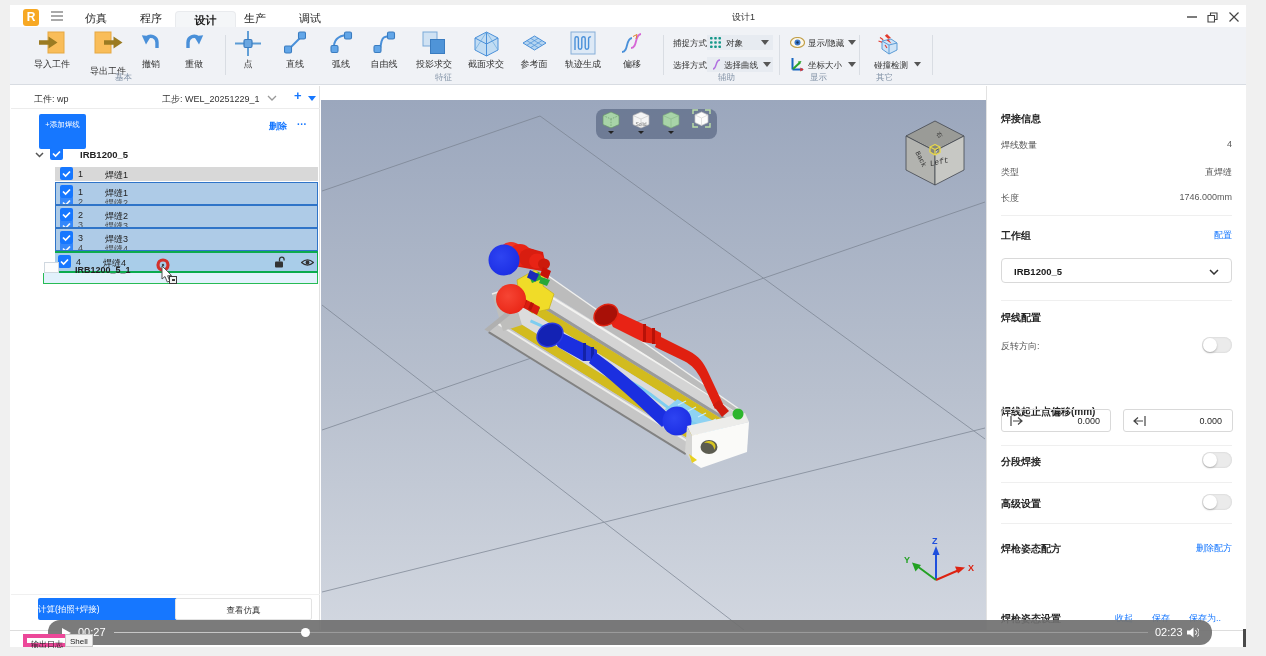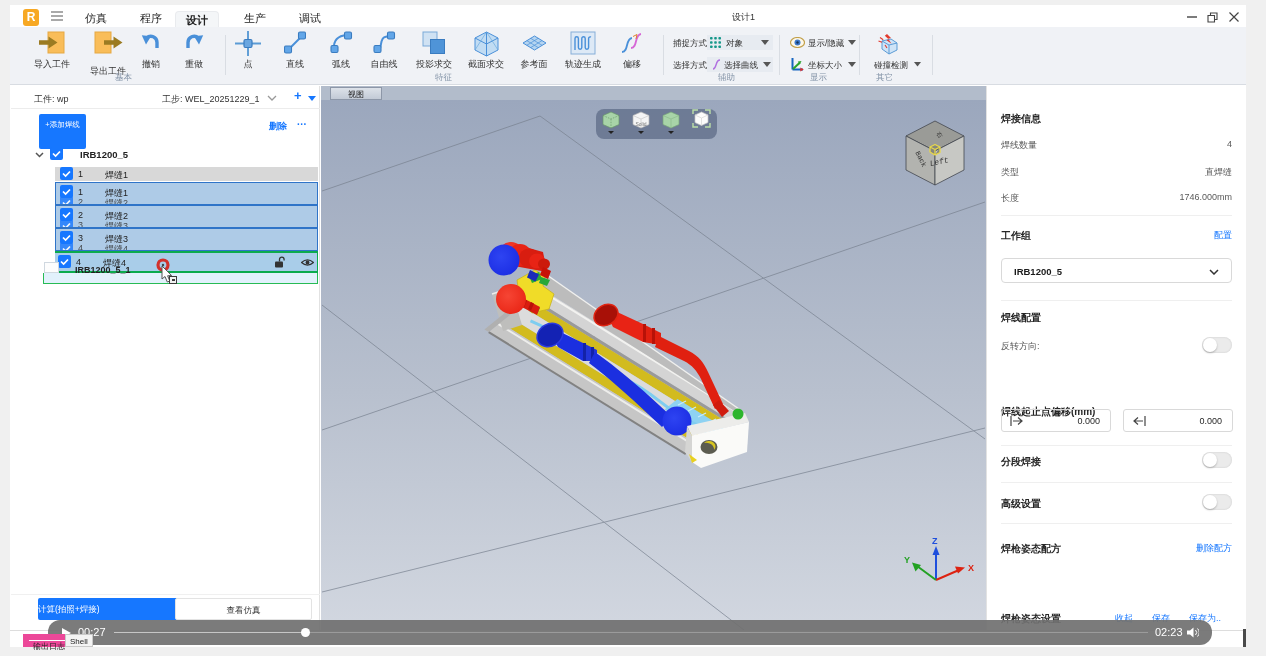--- a/index.html
+++ b/index.html
@@ -56,21 +56,21 @@
 </head>
 <body>
 <div id="win">
   <div id="menubar">
     <div id="logo">R</div>
     <svg id="burger" viewBox="0 0 12 10" width="12" height="10">
         <path d="M0 1h12M0 5h12M0 9h12" stroke="#555" stroke-width="1.2"></path>
       </svg>
     <div class="mtab" style="left:55px;width:62px;">仿真</div>
     <div class="mtab" style="left:110px;width:62px;">程序</div>
-    <div class="mtab sel" style="left:165px;width:44px;">设计</div>
+    <div class="mtab sel" style="left:165px;width:61px;">设计</div>
     <div class="mtab" style="left:214px;width:62px;">生产</div>
     <div class="mtab" style="left:269px;width:62px;">调试</div>
     <div id="wintitle" style="left:722px;">设计1</div>
     <svg class="winbtn" style="left:1177px;top:11px;height:2px;width:10px;" viewBox="0 0 10 2">
         <path d="M0 1h10" stroke="#444" stroke-width="1.4"></path>
       </svg>
     <svg class="winbtn" style="left:1197px;top:7px;width:11px;height:11px;" viewBox="0 0 11 11">
         <path d="M1 3.5h6.5V10H1z M3.5 3.5V1H10v6.5H7.5" stroke="#444" stroke-width="1.1" fill="none"></path>
       </svg>
     <svg class="winbtn" style="left:1219px;top:7px;width:10px;height:10px;" viewBox="0 0 10 10">
@@ -361,23 +361,20 @@
         <path d="M1 0 L1 13 L4 10.5 L6.3 16 L8.8 15 L6.6 9.8 L10.6 9.5 Z" fill="#fff" stroke="#555" stroke-width="1"></path>
       </svg>
     <div style="position:absolute;left:158px;top:190px;width:8px;height:8px;background:#f2f2f2;border:1.5px solid #3a3a3a;">
         <div style="position:absolute;left:1.5px;top:1.5px;width:3.5px;height:2.5px;border:1px solid #3a3a3a;"></div>
       </div>
 
     <div style="position:absolute;left:0px;top:508px;width:309px;height:1px;background:#f0f0f0;"></div>
     <div style="position:absolute;left:27px;top:512px;width:142px;height:22px;background:#1677ff;border-radius:2px;color:#fff;font-size:8.5px;text-align:left;line-height:22px;">计算(拍照+焊接)</div>
     <div style="position:absolute;left:164px;top:512px;width:137px;height:22px;background:#fff;border:1px solid #e3e3e3;border-radius:2px;color:#333;font-size:8.5px;text-align:center;line-height:22px;">查看仿真</div>
   </div>
-  <div id="vptabs">
-      <div id="vptab">视图</div>
-    </div>
   <div id="viewport">
   <svg width="665" height="530" viewBox="0 0 665 530">
     <defs>
       <linearGradient id="vpbg" x1="0" y1="0" x2="0" y2="1">
         <stop offset="0" stop-color="#9ba7bd"></stop>
             <stop offset="0.55" stop-color="#b8c0ce"></stop>
             <stop offset="1" stop-color="#d2d7e0"></stop>
       </linearGradient>
       <radialGradient id="blu" cx="0.4" cy="0.4" r="0.85">
             <stop offset="0" stop-color="#2e44f2"></stop>
@@ -548,21 +545,21 @@
     <div class="rp-row" style="top:411px;"><span class="rp-title">高级设置</span><div class="toggle" style="top:-3px;"></div></div>
     <div class="rp-div" style="top:437px;"></div>
     <div class="rp-row" style="top:456px;"><span class="rp-title">焊枪姿态配方</span><span class="rp-val rp-link">删除配方</span></div>
     <div class="rp-row" style="top:526px;"><span class="rp-title">焊枪姿态设置</span>
       <span style="position:absolute;left:114px;top:0;" class="rp-link">收起</span>
       <span style="position:absolute;left:151px;top:0;" class="rp-link">保存</span>
       <span style="position:absolute;left:188px;top:0;" class="rp-link">保存为..</span>
     </div>
     </div>
   <div id="bottombar">
-    <div class="btab" style="left:13px;border:6px solid #ec4899;background:#fdfdfd;">输出日志</div>
+    <div class="btab" style="left:13px;border:4px solid #ec4899;background:#fdfdfd;">输出日志</div>
     <div class="btab" style="left:55px;border:1px solid #c9c9c9;background:#f3f3f3;">Shell</div>
   </div>
 </div>
 <div style="position:absolute;left:1243px;top:629px;width:3px;height:18px;background:#4a4a4a;z-index:9;"></div>
 <div id="player">
   <svg style="position:absolute;left:14px;top:7.5px;" width="9" height="10" viewBox="0 0 9 10">
       <path d="M0 0 L9 5 L0 10z" fill="#fff"></path>
     </svg>
   <div style="position:absolute;left:30px;top:6px;font-size:11px;">00:27</div>
   <div style="position:absolute;left:66px;top:11.5px;width:1034px;height:1.5px;background:#9b9b9b;"></div>

